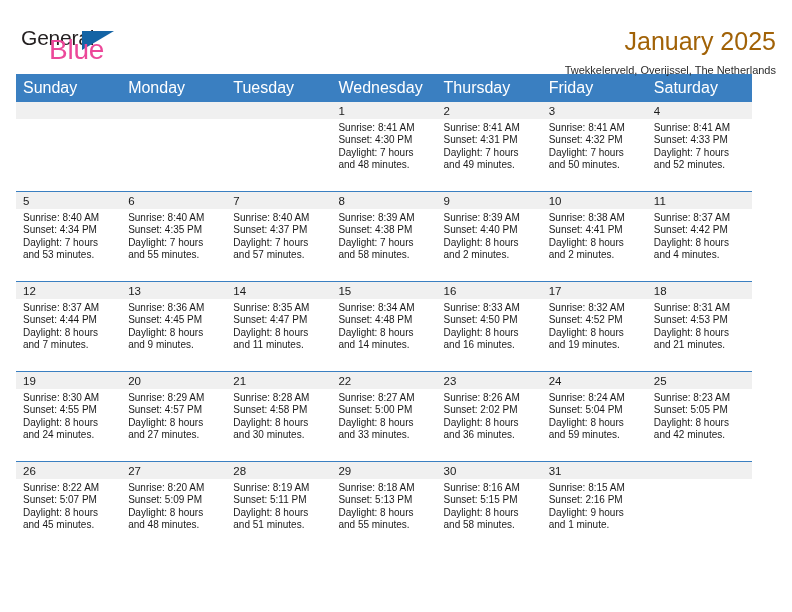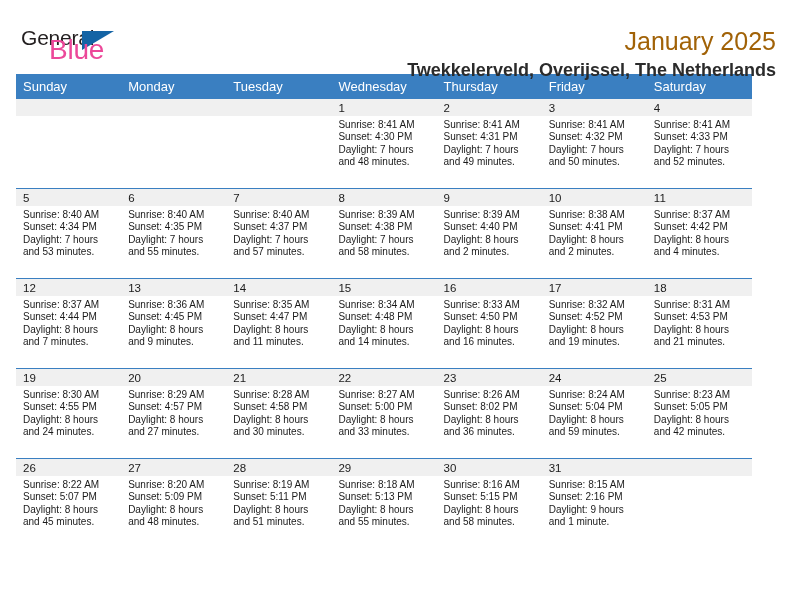--- a/index.html
+++ b/index.html
@@ -71,37 +71,37 @@
     padding-top: 0px;
   }
   .cal-title {
     font-size: 25px;
     color: #a16207;
     line-height: 30px;
     font-weight: normal;
     margin: 0;
   }
   .cal-subtitle {
-    font-size: 18px;
+    font-size: 11px;
     color: #2b2b2b;
     line-height: 20px;
     margin: 4px 0 0 0;
-    font-weight: bold;
+    font-weight: normal;
   }
 
   
   .calendar {
     width: 736px;
     border-collapse: collapse;
     table-layout: fixed;
   }
   .calendar th {
     background: #3a7fc1;
     color: #ffffff;
-    font-size: 13px;
+    font-size: 16px;
     font-weight: normal;
     text-align: left;
     padding: 5px 0 5px 7px;
     height: 20px;
     box-sizing: border-box;
     border: none;
   }
   .calendar td {
     width: 105.14px;
     height: 89px;
@@ -398,21 +398,21 @@
               <div>Sunrise: 8:27 AM</div>
               <div>Sunset: 5:00 PM</div>
               <div>Daylight: 8 hours</div>
               <div>and 33 minutes.</div>
             </div>
           </td>
           <td>
             <div class="daynum">23</div>
             <div class="details">
               <div>Sunrise: 8:26 AM</div>
-              <div>Sunset: 8:02 PM</div>
+              <div>Sunset: 2:02 PM</div>
               <div>Daylight: 8 hours</div>
               <div>and 36 minutes.</div>
             </div>
           </td>
           <td>
             <div class="daynum">24</div>
             <div class="details">
               <div>Sunrise: 8:24 AM</div>
               <div>Sunset: 5:04 PM</div>
               <div>Daylight: 8 hours</div>

